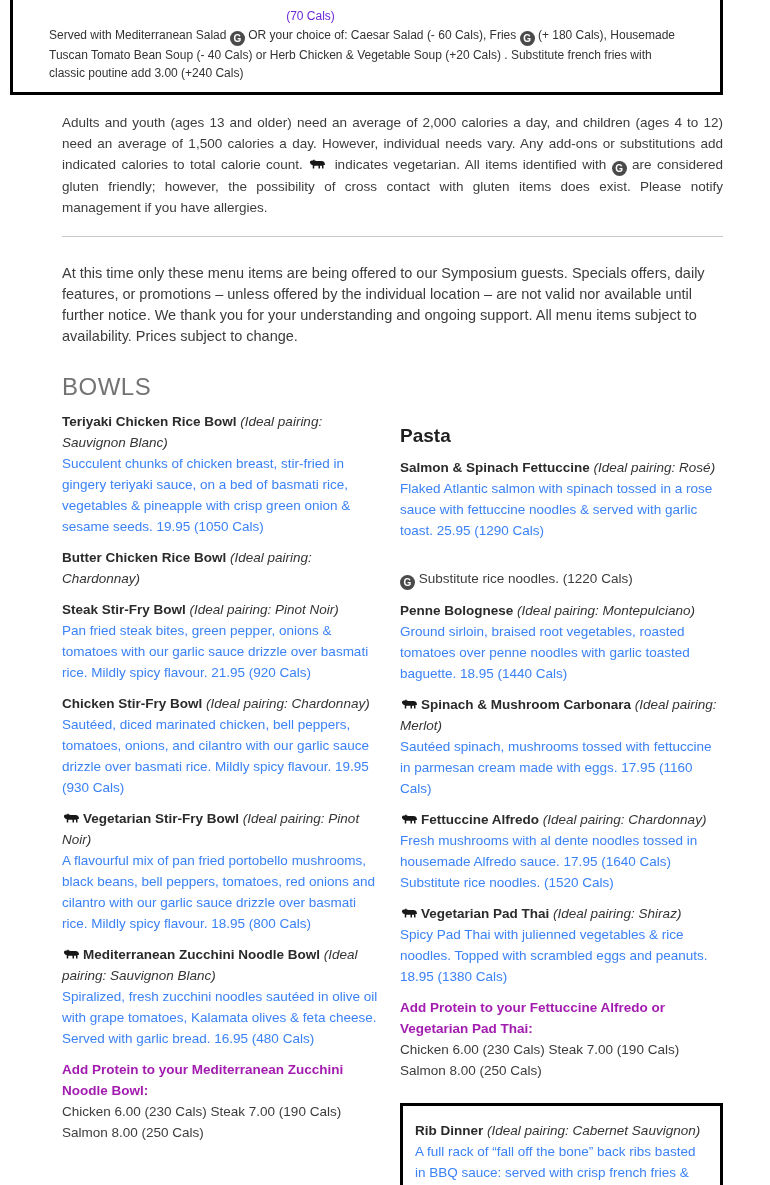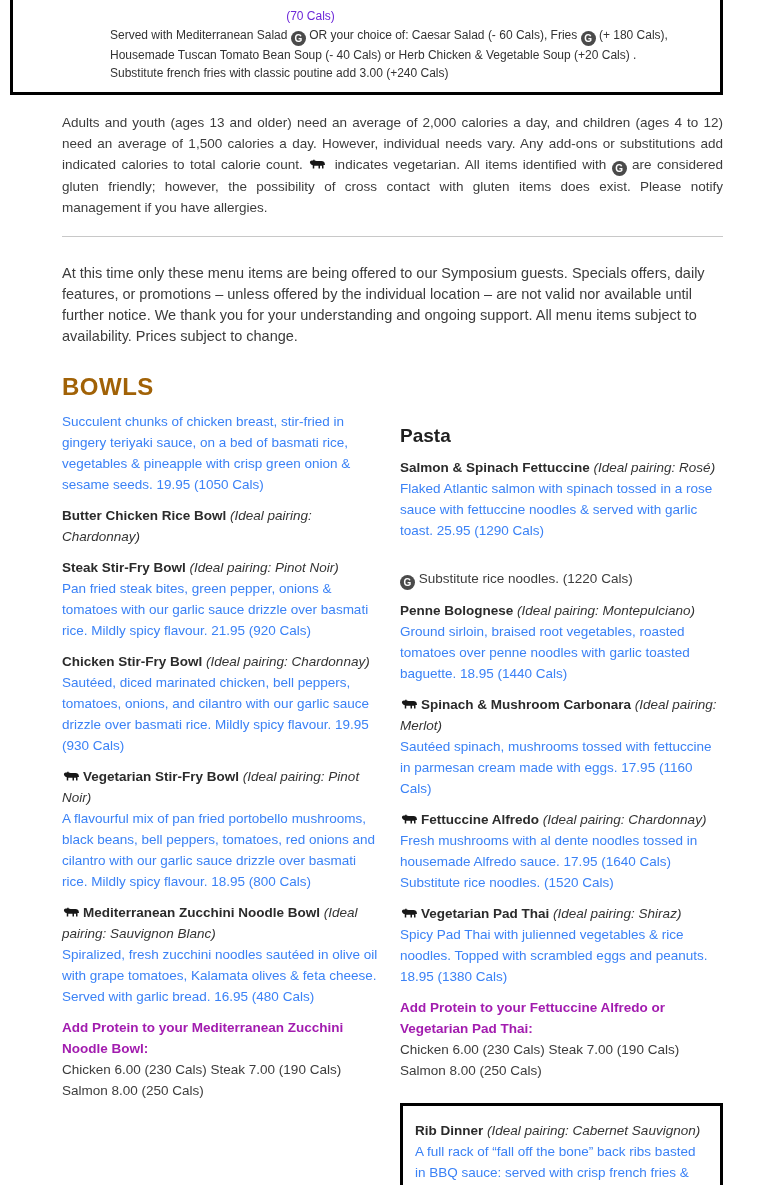--- a/index.html
+++ b/index.html
@@ -20,21 +20,21 @@
     border-top:none;
   }
   .top-box-cals {
     font-size:12px; line-height:18px;
     text-align:center;
     padding:7px 112px 1px 0;
     color:#6d28d9;
   }
   .top-box-text {
     font-size:12px; line-height:18px;
-    padding:0 30px 10px 97px;
+    padding:0 30px 10px 36px;
     color:#333;
   }
 
   .g-icon {
     display:inline-block;
     width:15px; height:15px;
     border-radius:50%;
     background:#4a4a4a;
     color:#fff;
     font-size:10px; font-weight:bold;
@@ -52,22 +52,22 @@
 
   .divider {
     border:none;
     border-top:1px solid #c8c8c8;
     margin:18px 0 26px;
   }
 
   .notice { font-size:14.5px; line-height:21px; }
 
   .section-heading {
-    font-size:24px; font-weight:bold;
-    color:#a16207;
+    font-size:24px; font-weight:normal;
+    color:#737373;
     letter-spacing:0.5px;
     margin-top:26px;
   }
   .subsection-heading {
     font-size:19px; font-weight:bold;
     color:#1f1f1f;
   }
 
   .columns { display:flex; gap:20px; align-items:flex-start; }
   .col-left  { width:318px; flex:none; }
@@ -120,20 +120,22 @@
   <hr class="divider">
 
   <p class="notice">At this time only these menu items are being offered to our Symposium guests. Specials offers, daily features, or promotions – unless offered by the individual location – are not valid nor available until further notice. We thank you for your understanding and ongoing support. All menu items subject to availability. Prices subject to change.</p>
 
   <div class="columns">
 
     <div class="col-left">
       <h2 class="section-heading">BOWLS</h2>
 
       <div class="menu-item">
+        <p class="item-title"><b>Teriyaki Chicken Rice Bowl</b>
+          <span class="pairing">(Ideal pairing: Sauvignon Blanc)</span></p>
         <p class="item-desc">Succulent chunks of chicken breast, stir-fried in gingery teriyaki sauce, on a bed of basmati rice, vegetables &amp; pineapple with crisp green onion &amp; sesame seeds. 19.95 (1050 Cals)</p>
       </div>
 
       <div class="menu-item">
         <p class="item-title"><b>Butter Chicken Rice Bowl</b>
           <span class="pairing">(Ideal pairing: Chardonnay)</span></p>
       </div>
 
       <div class="menu-item">
         <p class="item-title"><b>Steak Stir-Fry Bowl</b>

